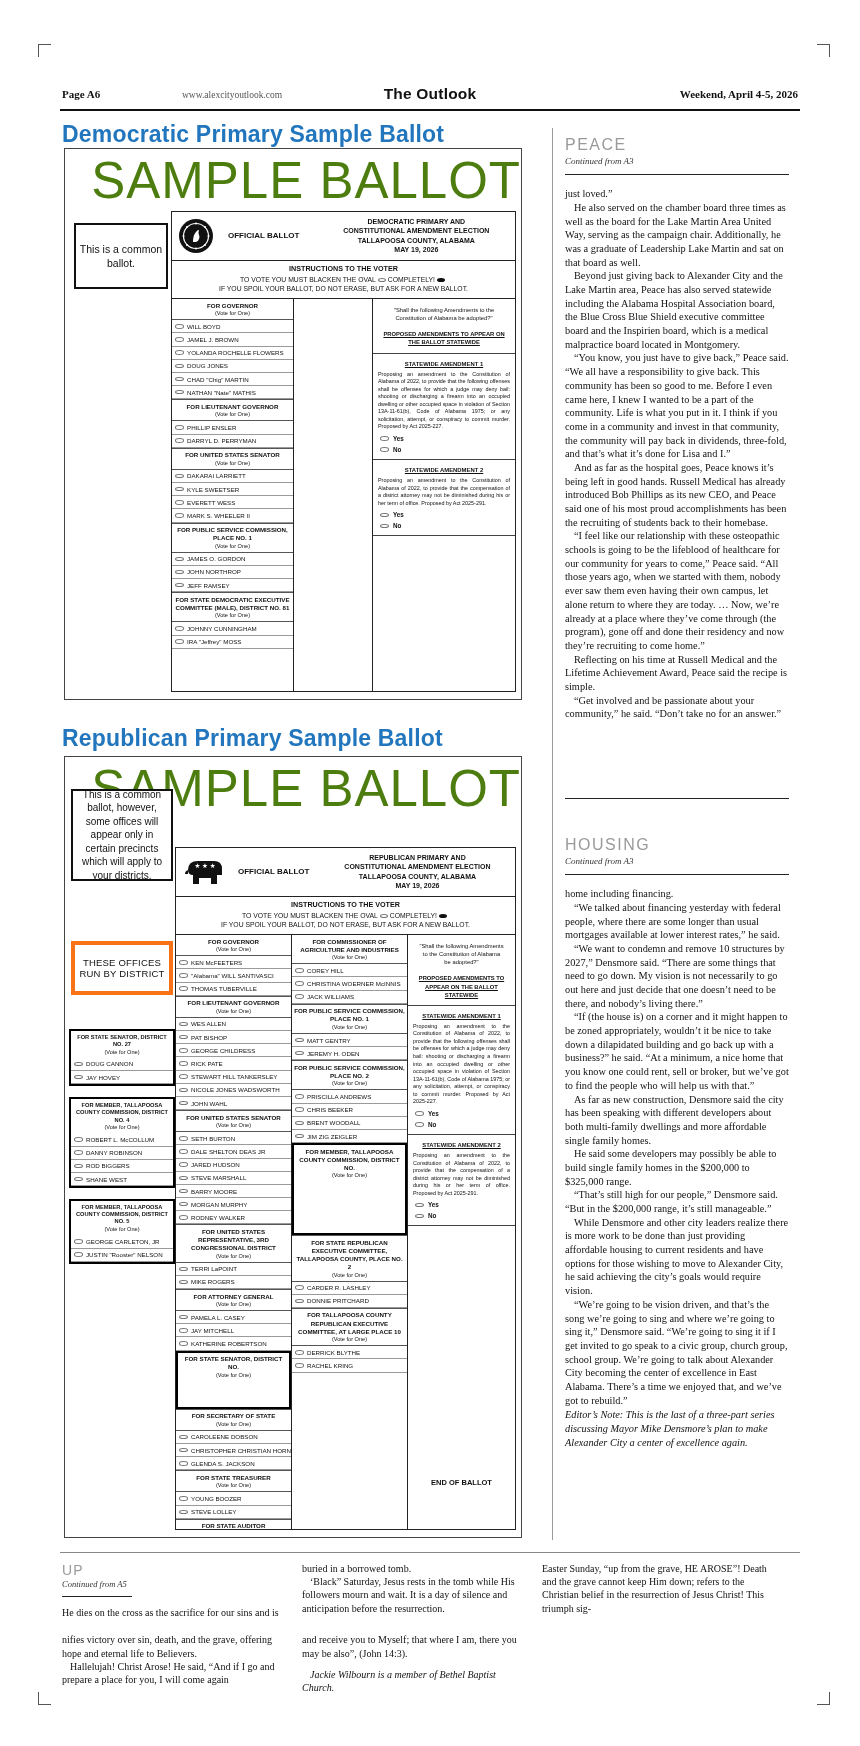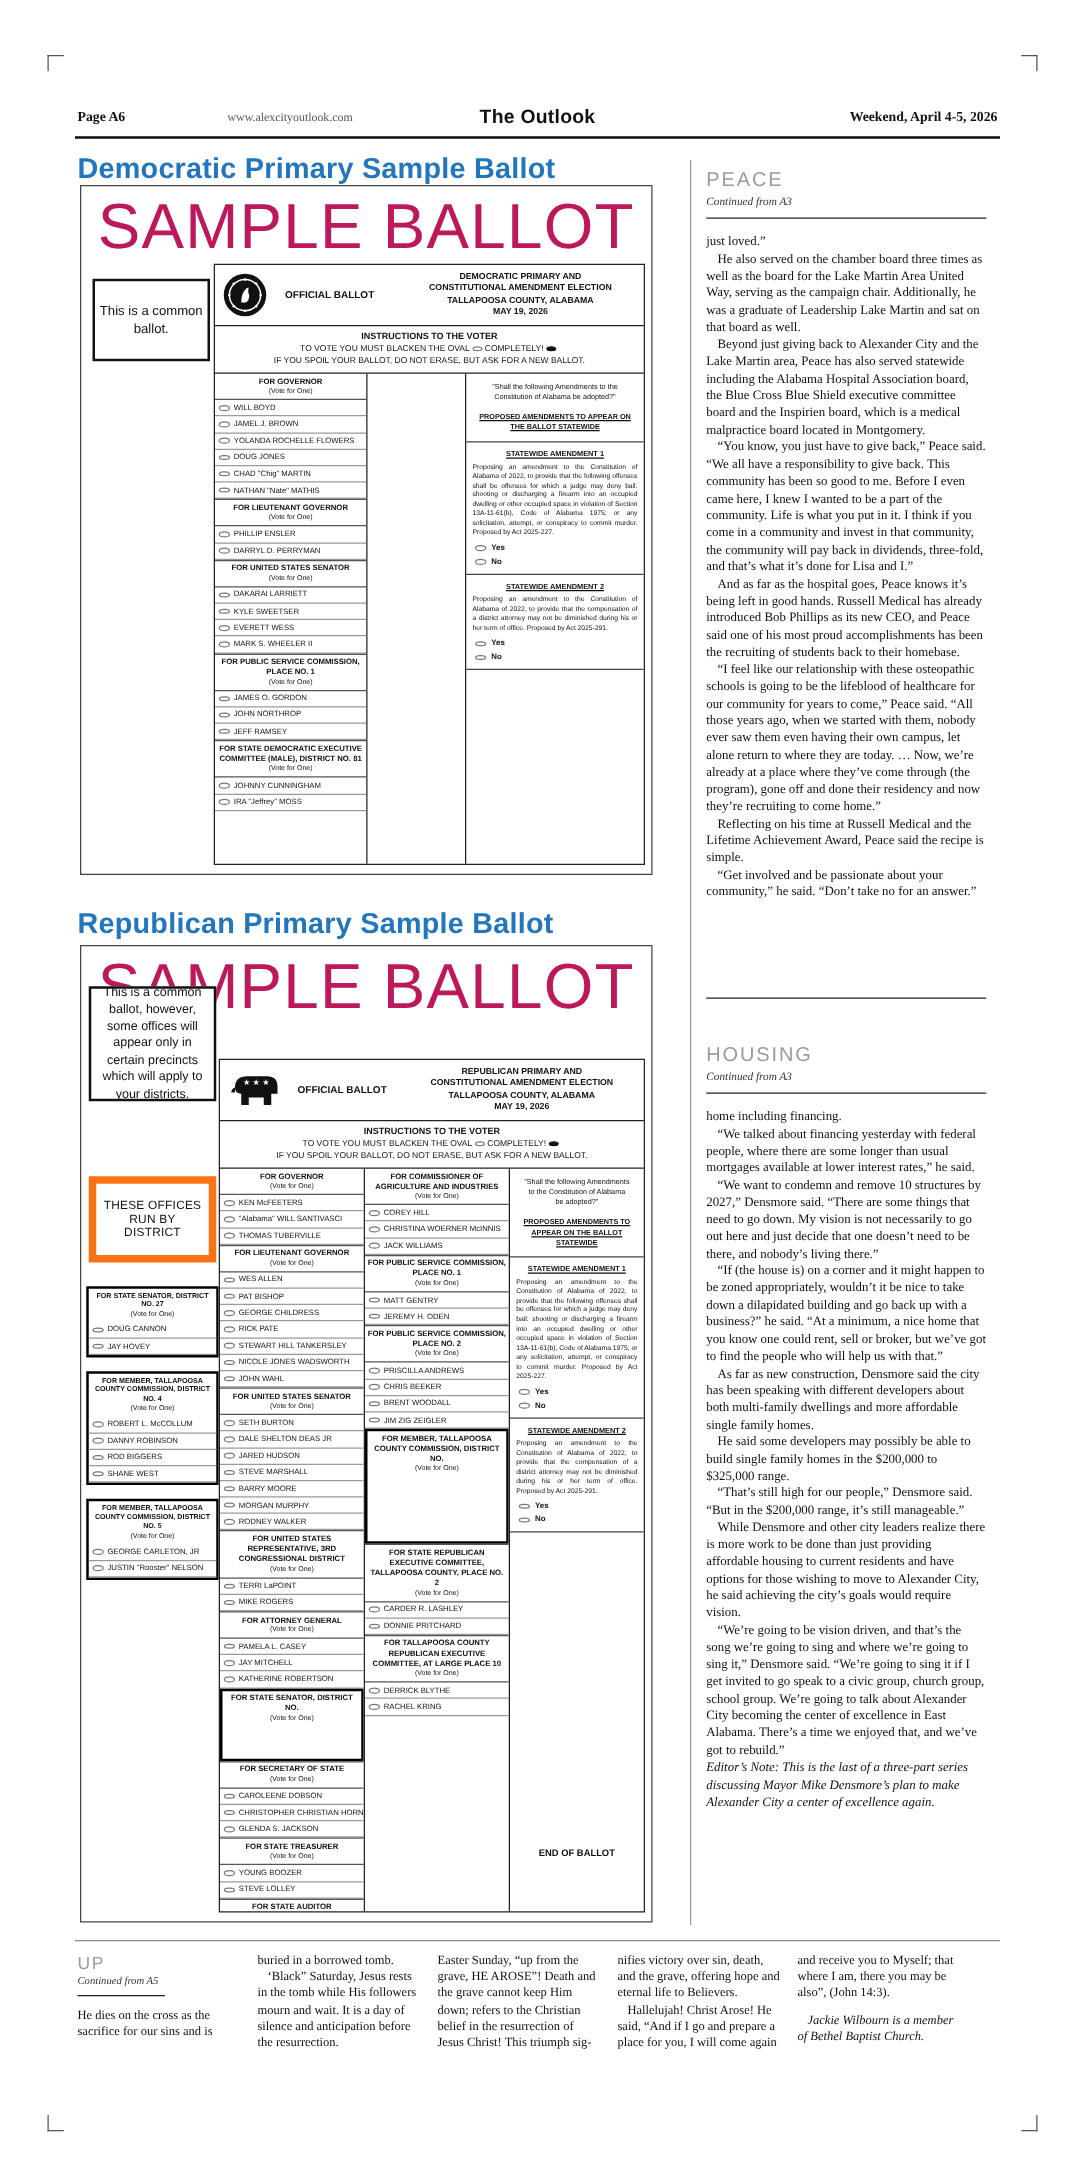--- a/index.html
+++ b/index.html
@@ -25,28 +25,28 @@
 
   
   .sec-title{position:absolute;left:62px;font-weight:bold;font-size:23px;color:#2176bd;letter-spacing:.2px}
   #dem-title{top:121px}
   #rep-title{top:725px}
 
   
   .ballot{position:absolute;left:64px;width:458px;border:1.5px solid #444;background:#fff}
   #dem-ballot{top:148px;height:552px}
   #rep-ballot{top:756px;height:782px}
-  .sample{position:absolute;top:2px;left:0;right:0;text-align:center;font-size:51px;letter-spacing:1px;color:#be185d}
+  .sample{position:absolute;top:2px;left:0;right:0;text-align:right;font-size:51px;letter-spacing:1px;color:#4d7c0f}
 
   .note-box{position:absolute;border:2px solid #111;text-align:center;line-height:1.35;
             display:flex;align-items:center;justify-content:center;padding:4px 3px;background:#fff}
   #dem-note{left:9px;top:74px;width:94px;height:66px;font-size:10.5px}
   #rep-note{left:6px;top:32px;width:102px;height:92px;font-size:10px}
 
-  .these-box{position:absolute;left:6px;top:184px;width:102px;border:6px solid #f97316;text-align:center;
+  .these-box{position:absolute;left:6px;top:184px;width:102px;border:4px solid #f97316;text-align:center;
              font-size:9.5px;padding:12px 4px;letter-spacing:.2px;background:#fff}
   .sb-races{position:absolute;left:4px;top:272px;width:106px}
   .sb-races .race.boxed{margin-bottom:11px}
   .sb-races .office{font-size:5.7px}
 
   
   .inner{position:absolute;border:1.5px solid #222;display:flex;flex-direction:column;background:#fff}
   #dem-inner{left:106px;right:5px;top:62px;bottom:7px}
   #rep-inner{left:110px;right:5px;top:90px;bottom:7px}
   .ib-head{display:flex;align-items:center;padding:5px 6px;gap:8px}
@@ -95,21 +95,21 @@
   .art-h{font-size:16px;color:#9a9a9a;letter-spacing:1.5px;font-weight:normal}
   .art-cont{font-family:"Liberation Serif",serif;font-style:italic;font-size:9px;color:#333;margin-top:2px}
   .art-rule{height:1.2px;background:#222;margin:8px 0 12px}
   .art-body{font-family:"Liberation Serif",serif;font-size:10.3px;line-height:1.33;color:#111}
   .art-body p{text-indent:9px;margin:0}
   .art-body p.noindent{text-indent:0}
   .editors-note{font-family:"Liberation Serif",serif;font-style:italic;font-size:10.3px;line-height:1.33;margin-top:1px}
 
   
   .bottom-rule{position:absolute;left:60px;right:60px;top:1552px;height:1px;background:#888}
-  .up-wrap{position:absolute;left:62px;right:92px;top:1562px;display:grid;grid-template-columns:repeat(5,1fr);gap:14px}
+  .up-wrap{position:absolute;left:62px;right:92px;top:1562px;display:grid;grid-template-columns:repeat(3,1fr);gap:14px}
   .up-h{font-size:14px;color:#9a9a9a;letter-spacing:1.2px;font-weight:normal}
   .up-cont{font-family:"Liberation Serif",serif;font-style:italic;font-size:8.5px;color:#333;margin-top:1px}
   .up-rule{width:70px;height:1.2px;background:#222;margin:7px 0 9px}
   .up-col{font-family:"Liberation Serif",serif;font-size:10px;line-height:1.32}
   .up-col p{text-indent:8px;margin:0}
   .up-col p.noindent{text-indent:0}
   .byline{font-family:"Liberation Serif",serif;font-style:italic;font-size:10px;line-height:1.32;margin-top:8px;text-indent:8px}
 </style>
 </head>
 <body>

